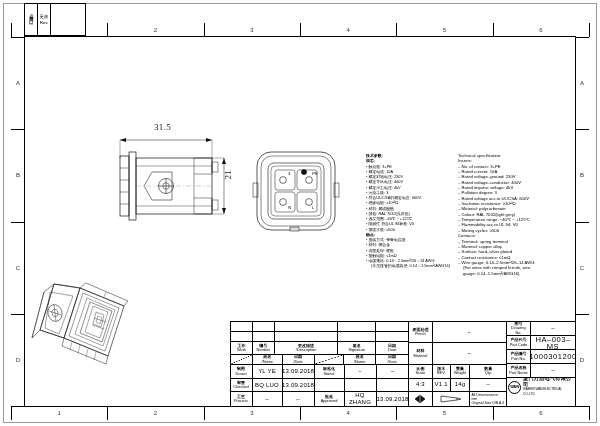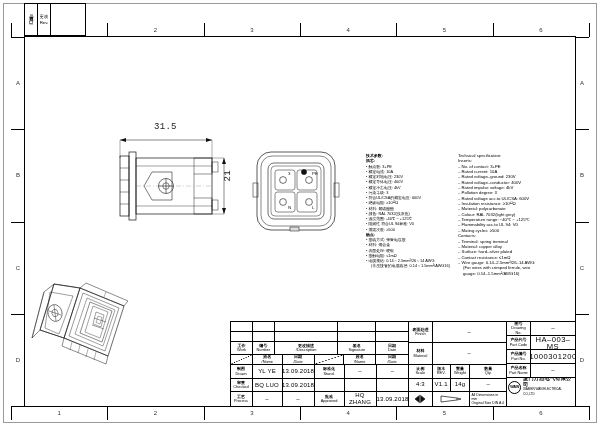--- a/index.html
+++ b/index.html
@@ -96,21 +96,21 @@
   #side-view  { left: 108px; top: 118px; width: 128px; height: 108px; }
   
   #front-view { left: 248px; top: 143px; width: 96px;  height: 96px;  }
   
   #iso-view   { left: 20px;  top: 272px; width: 120px; height: 105px; }
 
   .dim-label {
     position: absolute;
     font-size: 9px;
     color: #222;
-    font-family: Liberation Mono, monospace;
+    font-family: Liberation Serif, serif;
     letter-spacing: 0.3px;
   }
   .dim-label.vert {
     writing-mode: vertical-rl;
     transform: rotate(180deg);
   }
 
   
   .spec-block {
     position: absolute;

